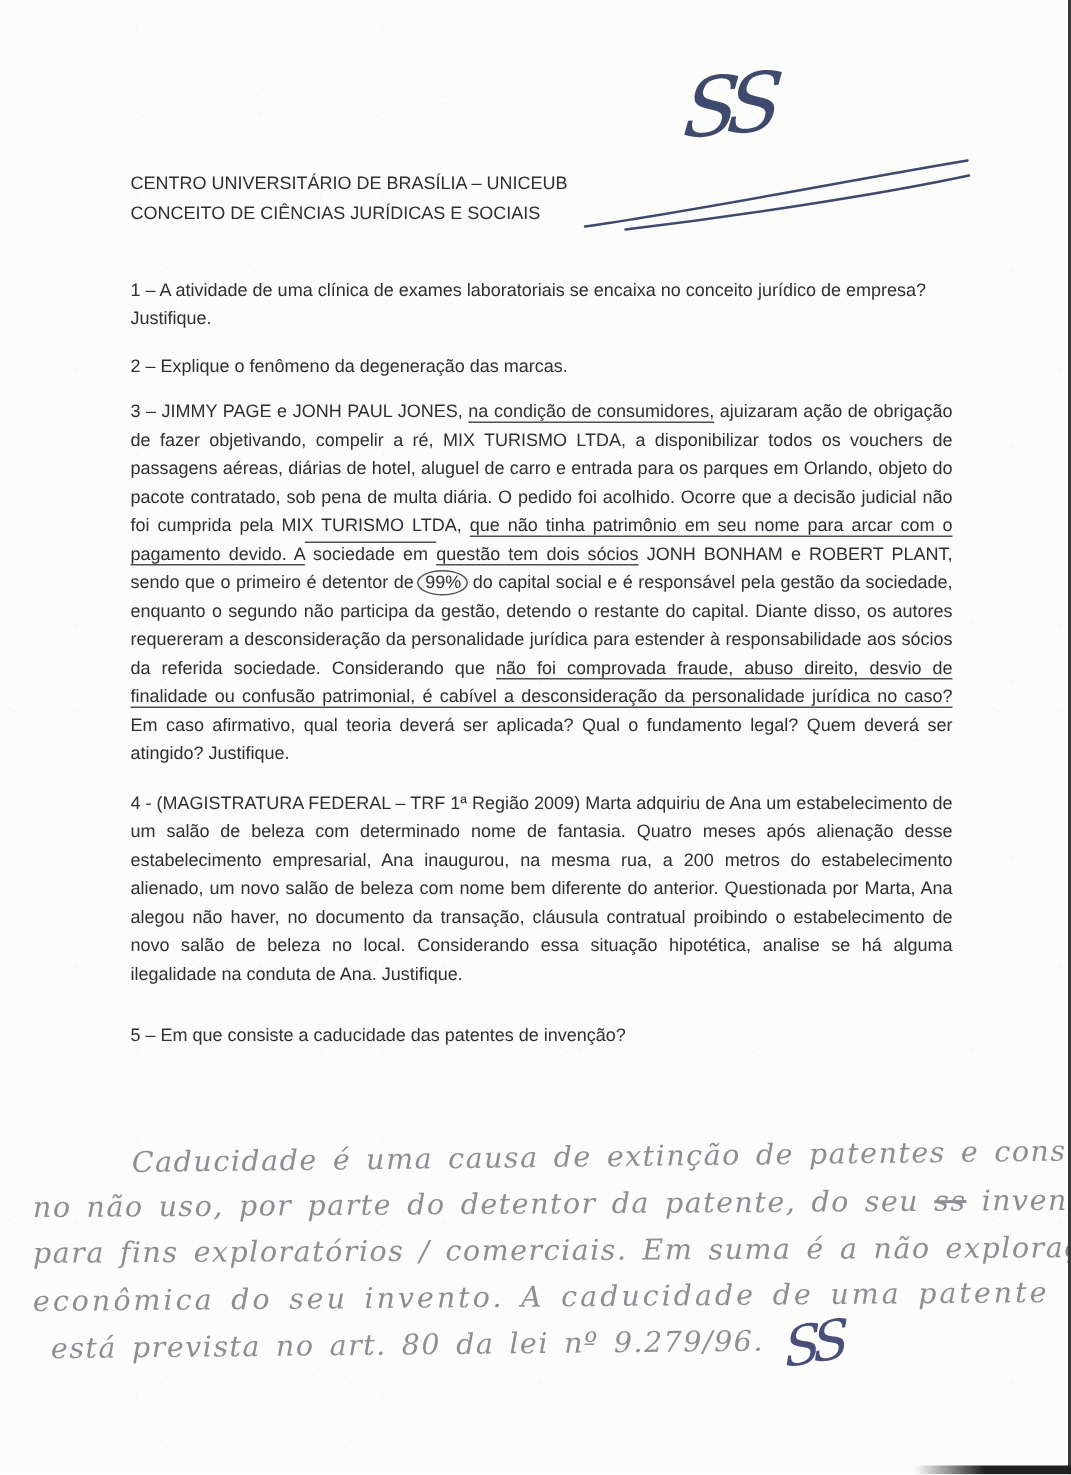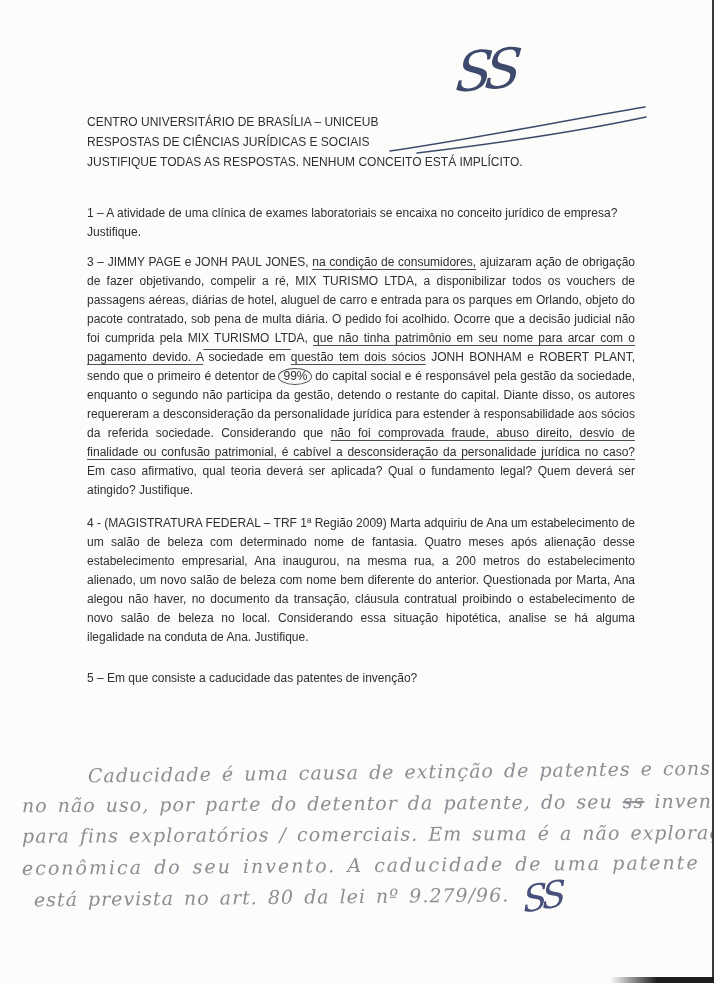--- a/index.html
+++ b/index.html
@@ -69,25 +69,25 @@
     <span class="grade-ss">SS</span>
     <svg class="grade-swoosh" viewBox="0 0 262 52" preserveAspectRatio="none">
       <path d="M3,49 C80,38 180,18 258,5"></path>
       <path d="M30,51 C105,42 198,28 259,15"></path>
     </svg>
   </div>
 
   <div class="content">
     <div class="header">
       <div>CENTRO UNIVERSITÁRIO DE BRASÍLIA – UNICEUB</div>
-      <div>RESPOSTAS DE CIÊNCIAS JURÍDICAS E SOCIAIS</div>
-      <div>JUSTIFIQUE TODAS AS RESPOSTAS. NENHUM CONCEITO ESTÁ IMPLÍCITO.</div>
+      <div>CONCEITO DE CIÊNCIAS JURÍDICAS E SOCIAIS</div>
     </div>
 
     <p class="q q1">1 – A atividade de uma clínica de exames laboratoriais se encaixa no conceito jurídico de empresa? Justifique.</p>
+    <p class="q q2">2 – Explique o fenômeno da degeneração das marcas.</p>
 
     <p class="q q3"><span>3 – JIMMY PAGE e JONH PAUL JONES, </span><span class="pen-u">na condição de consumidores,</span><span> ajuizaram ação de obrigação de fazer objetivando, compelir a ré, MIX TURISMO LTDA, a disponibilizar todos os vouchers de passagens aéreas, diárias de hotel, aluguel de carro e entrada para os parques em Orlando, objeto do pacote contratado, sob pena de multa diária. O pedido foi acolhido. Ocorre que a decisão judicial não foi cumprida pela MIX TURISMO LTDA, </span><span class="pen-u">que não tinha patrimônio em seu nome para arcar com o pagamento devido. A</span><span class="pen-o"> sociedade em </span><span class="pen-u">questão tem dois sócios</span><span> JONH BONHAM e ROBERT PLANT, sendo que o primeiro é detentor de </span><span class="pen-circle">99%</span><span> do capital social e é responsável pela gestão da sociedade, enquanto o segundo não participa da gestão, detendo o restante do capital. Diante disso, os autores requereram a desconsideração da personalidade jurídica para estender à responsabilidade aos sócios da referida sociedade. Considerando que </span><span class="pen-u">não foi comprovada fraude, abuso direito, desvio de finalidade ou confusão patrimonial, é cabível a desconsideração da personalidade jurídica no caso?</span><span> Em caso afirmativo, qual teoria deverá ser aplicada? Qual o fundamento legal? Quem deverá ser atingido? Justifique.</span></p>
 
     <p class="q q4">4 - (MAGISTRATURA FEDERAL – TRF 1ª Região 2009) Marta adquiriu de Ana um estabelecimento de um salão de beleza com determinado nome de fantasia. Quatro meses após alienação desse estabelecimento empresarial, Ana inaugurou, na mesma rua, a 200 metros do estabelecimento alienado, um novo salão de beleza com nome bem diferente do anterior. Questionada por Marta, Ana alegou não haver, no documento da transação, cláusula contratual proibindo o estabelecimento de novo salão de beleza no local. Considerando essa situação hipotética, analise se há alguma ilegalidade na conduta de Ana. Justifique.</p>
     <p class="q q5">5 – Em que consiste a caducidade das patentes de invenção?</p>
   </div>
 
   <div class="hw">
     <div class="hw-line hw-1">Caducidade é uma causa de extinção de patentes e consiste</div>
     <div class="hw-line hw-2"><span>no não uso, por parte do detentor da patente, do seu</span> <span class="hw-struck">ss</span> <span>invento,</span></div>

